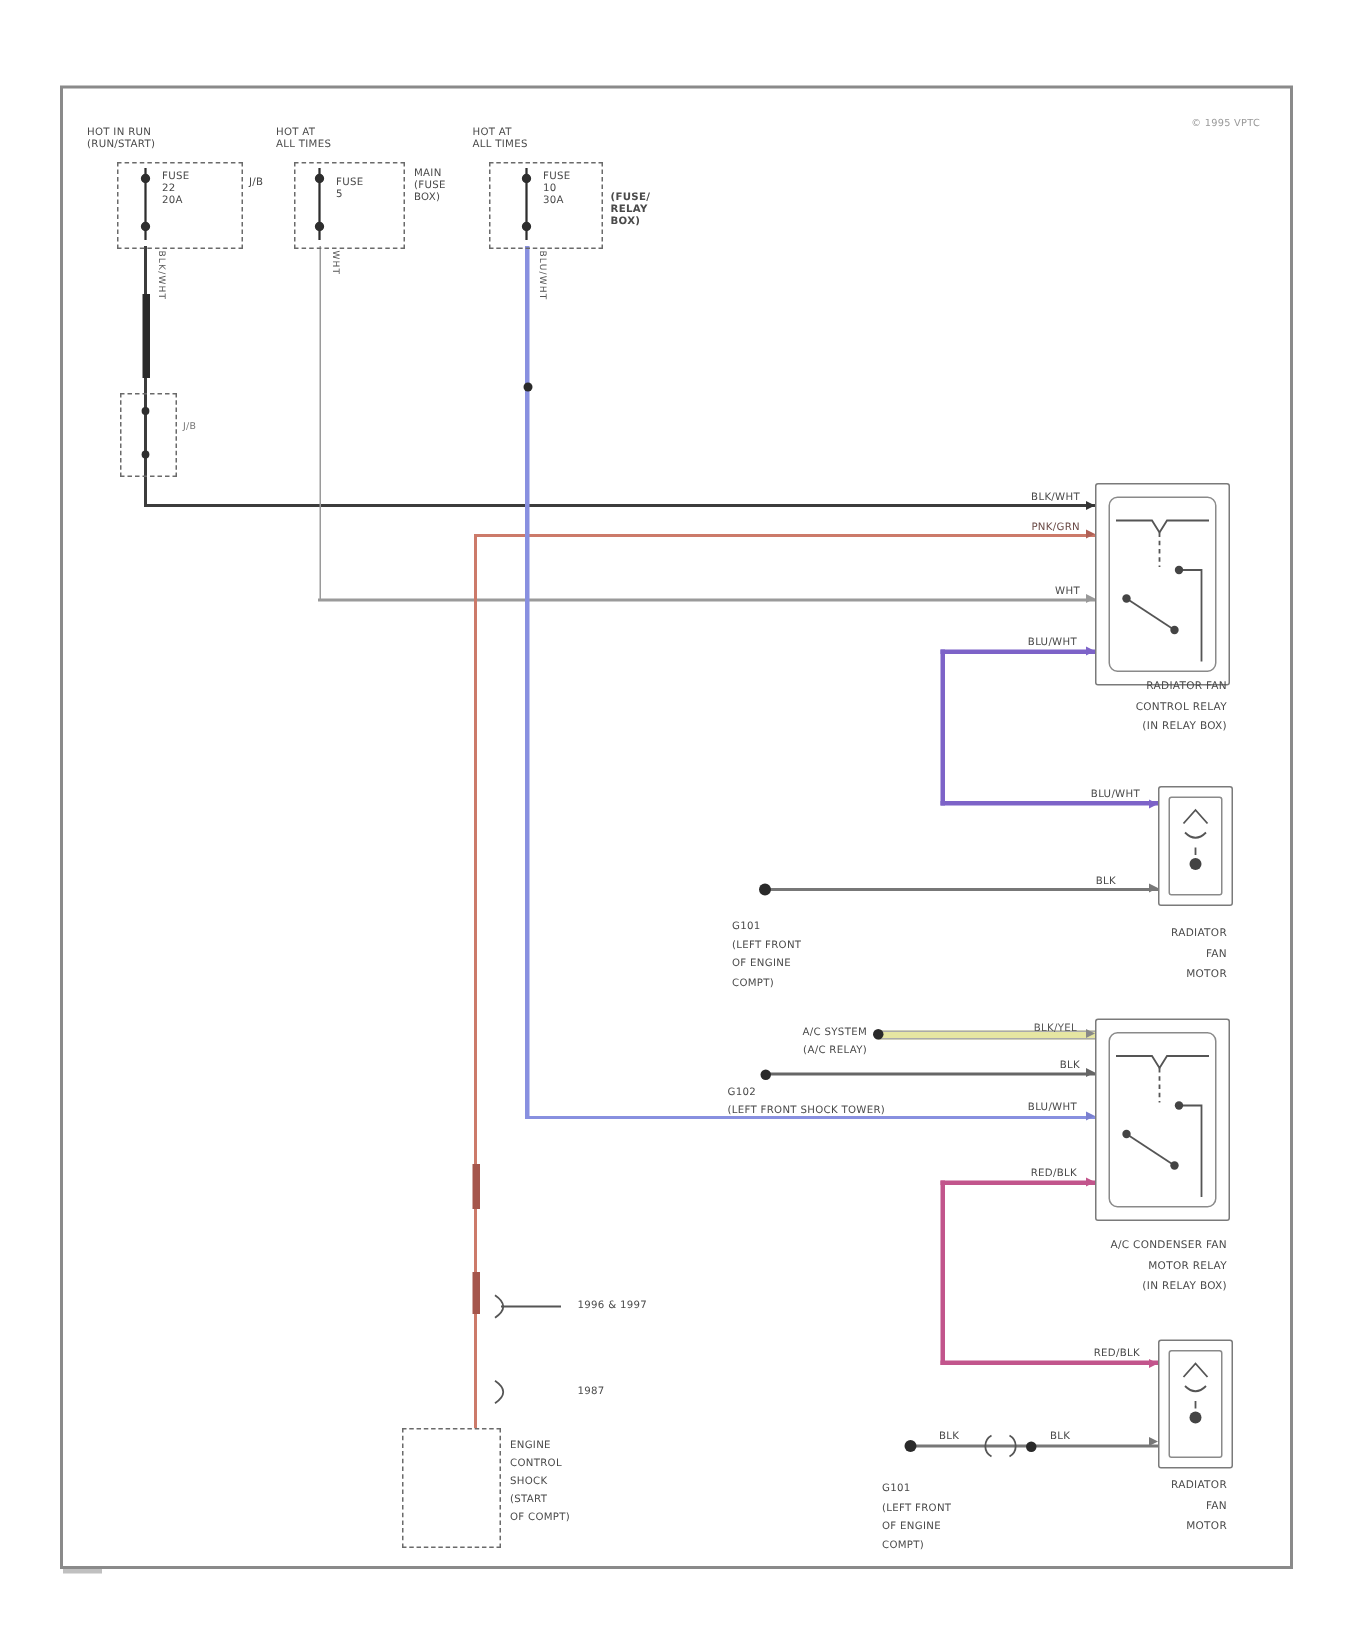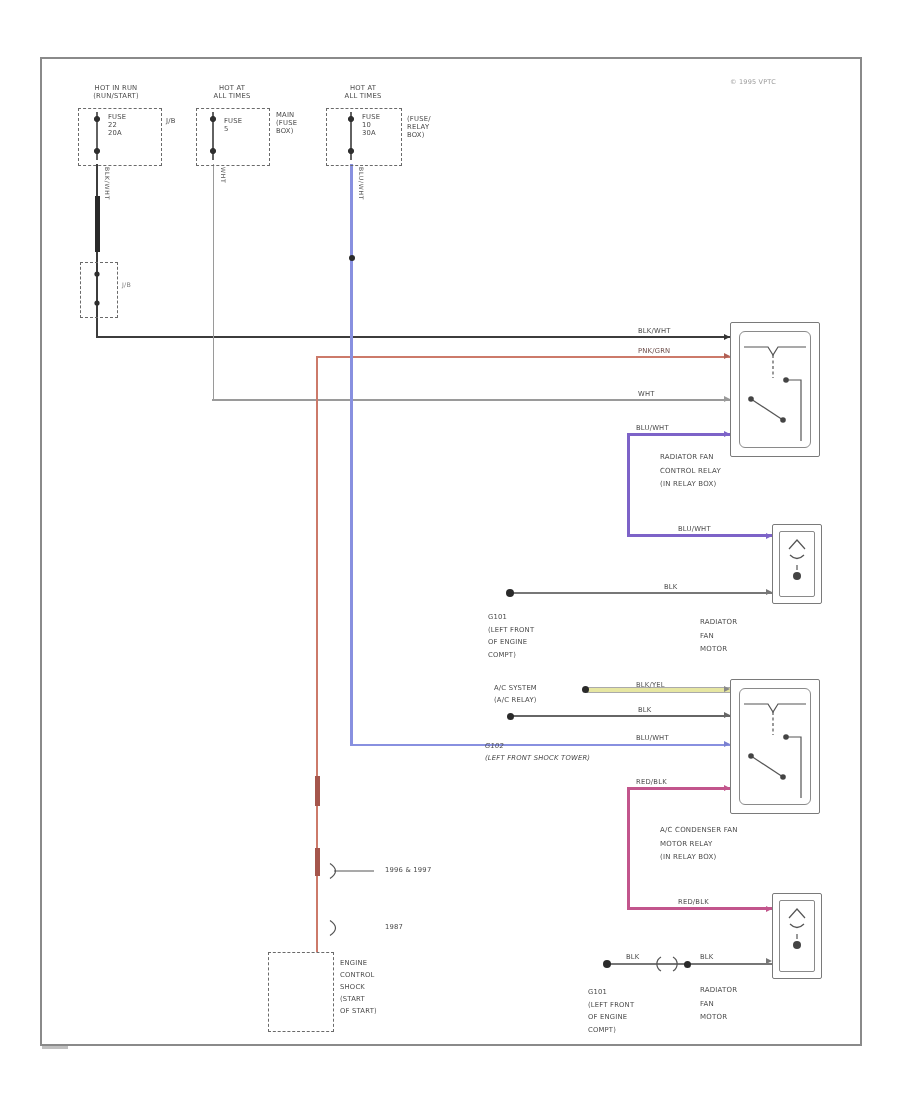--- a/index.html
+++ b/index.html
@@ -1,21 +1,21 @@
 <!DOCTYPE html>
 <html><head>
 <meta charset="utf-8">
 <style>
   html,body{margin:0;padding:0;background:#fff;}
   .canvas{position:relative;width:900px;height:1100px;background:#fff;overflow:hidden;
           font-family:"DejaVu Sans","Liberation Sans",sans-serif;filter:blur(0.25px);}
   .frame{position:absolute;border:2px solid #8a8a8a;background:transparent;}
   .lbl{position:absolute;font-size:6.8px;line-height:1.15;color:#4a4a4a;letter-spacing:0.2px;z-index:6;}
-  .lbl.r{}
-  .lbl.c{text-align:center;}
+  .lbl.r{text-align:right;}
+  .lbl.c{text-align:left;}
   .bl{display:block;}
   .vlbl{position:absolute;writing-mode:vertical-rl;text-orientation:mixed;font-size:6px;
         color:#555;letter-spacing:0.8px;z-index:6;}
   .w{position:absolute;z-index:1;}
   .w2{position:absolute;z-index:2;}
   .dbox{position:absolute;border:1px dashed #6a6a6a;background:transparent;z-index:3;}
   .sbox{position:absolute;border:1.5px solid #7a7a7a;border-radius:2px;background:#fff;z-index:3;}
   .ibox{position:absolute;border:1px solid #8a8a8a;border-radius:6px;background:transparent;z-index:4;}
   .dt{position:absolute;border-radius:50%;background:#2a2a2a;z-index:5;}
   .ar{position:absolute;width:0;height:0;border-top:3px solid transparent;
@@ -66,21 +66,21 @@
   <div class="lbl c" style="left:315px;top:85px;width:96px;">
     <span class="bl">HOT AT</span>
     <span class="bl">ALL TIMES</span>
   </div>
   <div class="dbox" style="left:326px;top:108px;width:74px;height:56px;"></div>
   <div class="lbl" style="left:362px;top:114px;">
     <span class="bl">FUSE</span>
     <span class="bl">10</span>
     <span class="bl">30A</span>
   </div>
-  <div class="lbl" style="left:407px;top:116px;">
+  <div class="lbl" style="left:407px;top:128px;font-weight:bold;">
     <span class="bl">(FUSE/</span>
     <span class="bl">RELAY</span>
     <span class="bl">BOX)</span>
   </div>
   <div class="vlbl" style="left:358px;top:167px;">BLU/WHT</div>
 
   <div class="w" style="left:96px;top:164px;width:2px;height:174px;background:#3c3c3c;"></div>
   <div class="w2" style="left:94.5px;top:196px;width:5px;height:56px;background:#2a2a2a;"></div>
   <div class="dbox" style="left:80px;top:262px;width:36px;height:54px;"></div>
   <div class="lbl sm" style="left:122px;top:281px;color:#777;">J/B</div>
@@ -131,21 +131,21 @@
   </div>
   <div class="dt" style="left:581.5px;top:685.5px;width:7px;height:7px;"></div>
   <div class="w" style="left:585px;top:687px;width:147px;height:3.5px;background:#e6e6a2;border-top:0.75px solid #aaa;border-bottom:0.75px solid #aaa;"></div>
   <div class="lbl r" style="left:636px;top:682px;width:82px;color:#555;">BLK/YEL</div>
   <div class="ar" style="left:724px;top:686px;border-left-color:#888;"></div>
 
   <div class="dt" style="left:506.5px;top:712.5px;width:7px;height:7px;"></div>
   <div class="w" style="left:510px;top:715px;width:222px;height:2px;background:#666;"></div>
   <div class="lbl r" style="left:638px;top:707px;width:82px;">BLK</div>
   <div class="ar" style="left:724px;top:712px;border-left-color:#666;"></div>
-  <div class="lbl" style="left:485px;top:740px;width:160px;line-height:12px;font-style:italic;">
+  <div class="lbl" style="left:485px;top:722px;width:160px;line-height:12px;">
     <span class="bl">G102</span>
     <span class="bl">(LEFT FRONT SHOCK TOWER)</span>
   </div>
 
   <div class="w" style="left:627px;top:787px;width:105px;height:3px;background:#c2558c;"></div>
   <div class="lbl r" style="left:636px;top:779px;width:82px;">RED/BLK</div>
   <div class="ar" style="left:724px;top:785px;border-left-color:#c2558c;"></div>
   <div class="w" style="left:627px;top:787px;width:3px;height:123px;background:#c2558c;"></div>
   <div class="w" style="left:627px;top:907px;width:147px;height:3px;background:#c2558c;"></div>
   <div class="lbl r" style="left:678px;top:899px;width:82px;">RED/BLK</div>
@@ -197,21 +197,21 @@
   </div>
 
   <div class="lbl" style="left:385px;top:867px;">1996 &amp; 1997</div>
   <div class="lbl" style="left:385px;top:924px;">1987</div>
   <div class="dbox" style="left:268px;top:952px;width:64px;height:78px;"></div>
   <div class="lbl" style="left:340px;top:957px;line-height:12px;">
     <span class="bl">ENGINE</span>
     <span class="bl">CONTROL</span>
     <span class="bl">SHOCK</span>
     <span class="bl">(START</span>
-    <span class="bl">OF START)</span>
+    <span class="bl">OF COMPT)</span>
   </div>
 
   <svg class="ov" width="900" height="1100" viewBox="0 0 900 1100">
 
     <g stroke="#2e2e2e" fill="#2e2e2e">
       <line x1="97" y1="112" x2="97" y2="160" stroke-width="1.5"></line>
         <circle cx="97" cy="119" r="2.6"></circle>
         <circle cx="97" cy="151" r="2.6"></circle>
     </g>
     <g stroke="#2e2e2e" fill="#2e2e2e">

